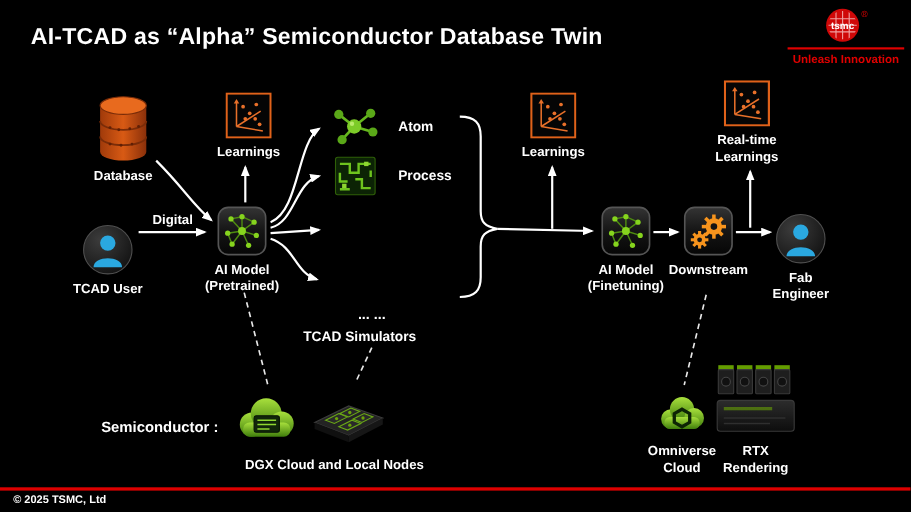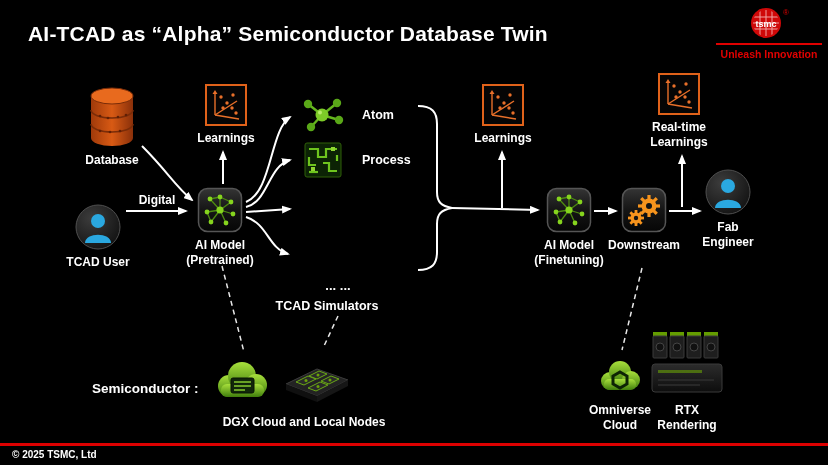--- a/index.html
+++ b/index.html
@@ -280,21 +280,21 @@
 (Finetuning)</div>
   </div>
 
   <div class="node" style="left:600px; top:187px; width:88px;">
     <svg width="46" height="46">
         <use href="#sym-gears"></use>
       </svg>
     <div class="lbl">Downstream</div>
   </div>
 
-  <div class="node" style="left:686px; top:169px; width:84px;">
+  <div class="node" style="left:686px; top:194px; width:84px;">
     <svg width="46" height="46">
         <use href="#sym-person"></use>
       </svg>
     <div class="lbl">Fab
 Engineer</div>
   </div>
 
   <div class="node" style="left:637px; top:73px; width:84px;">
     <svg width="42" height="42">
         <use href="#sym-learn"></use>

